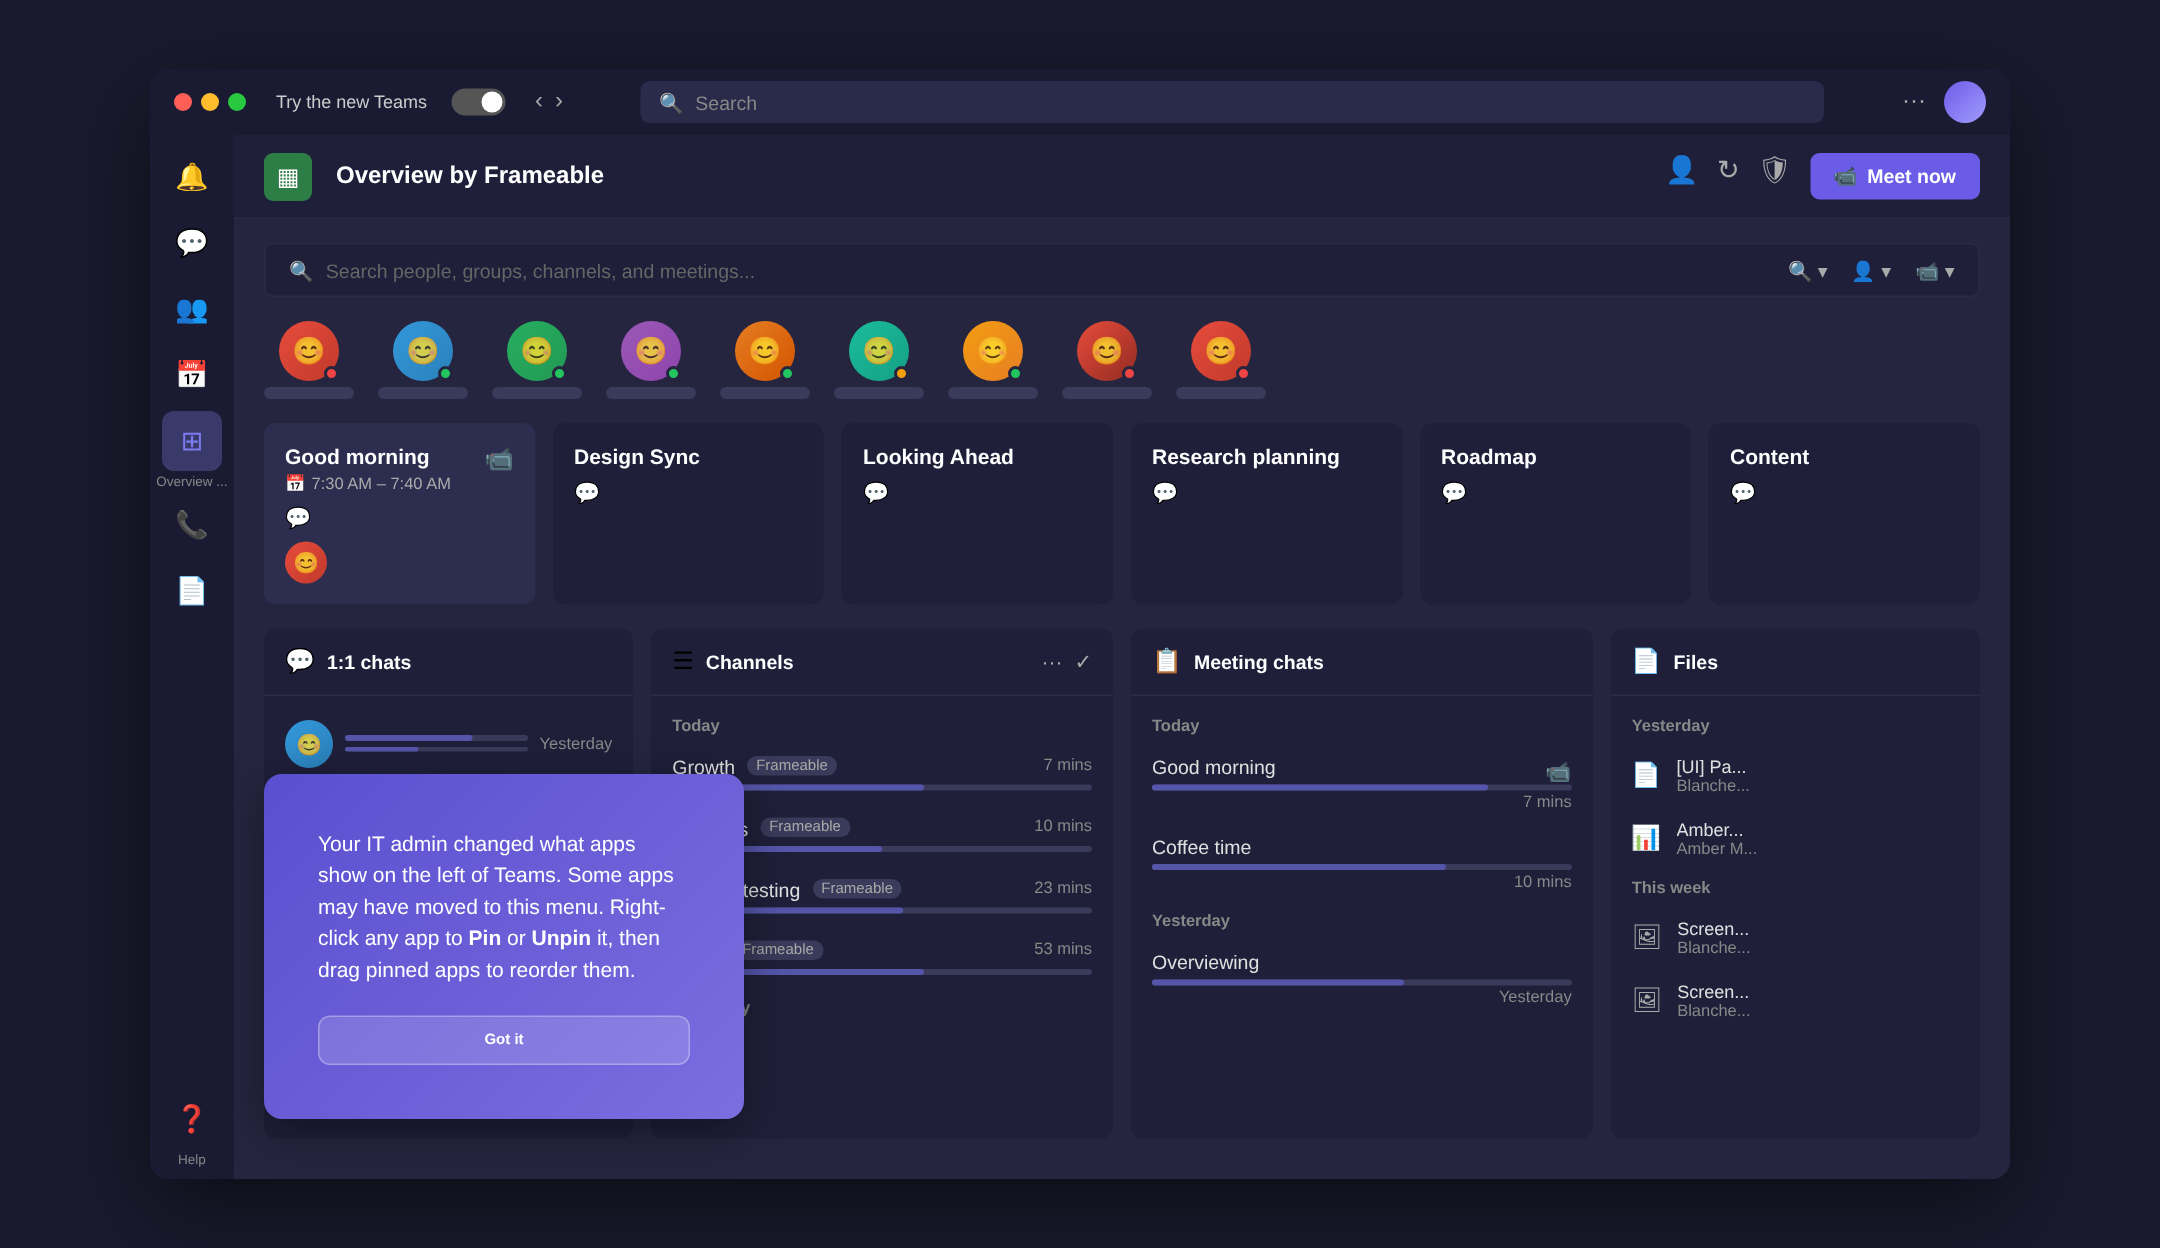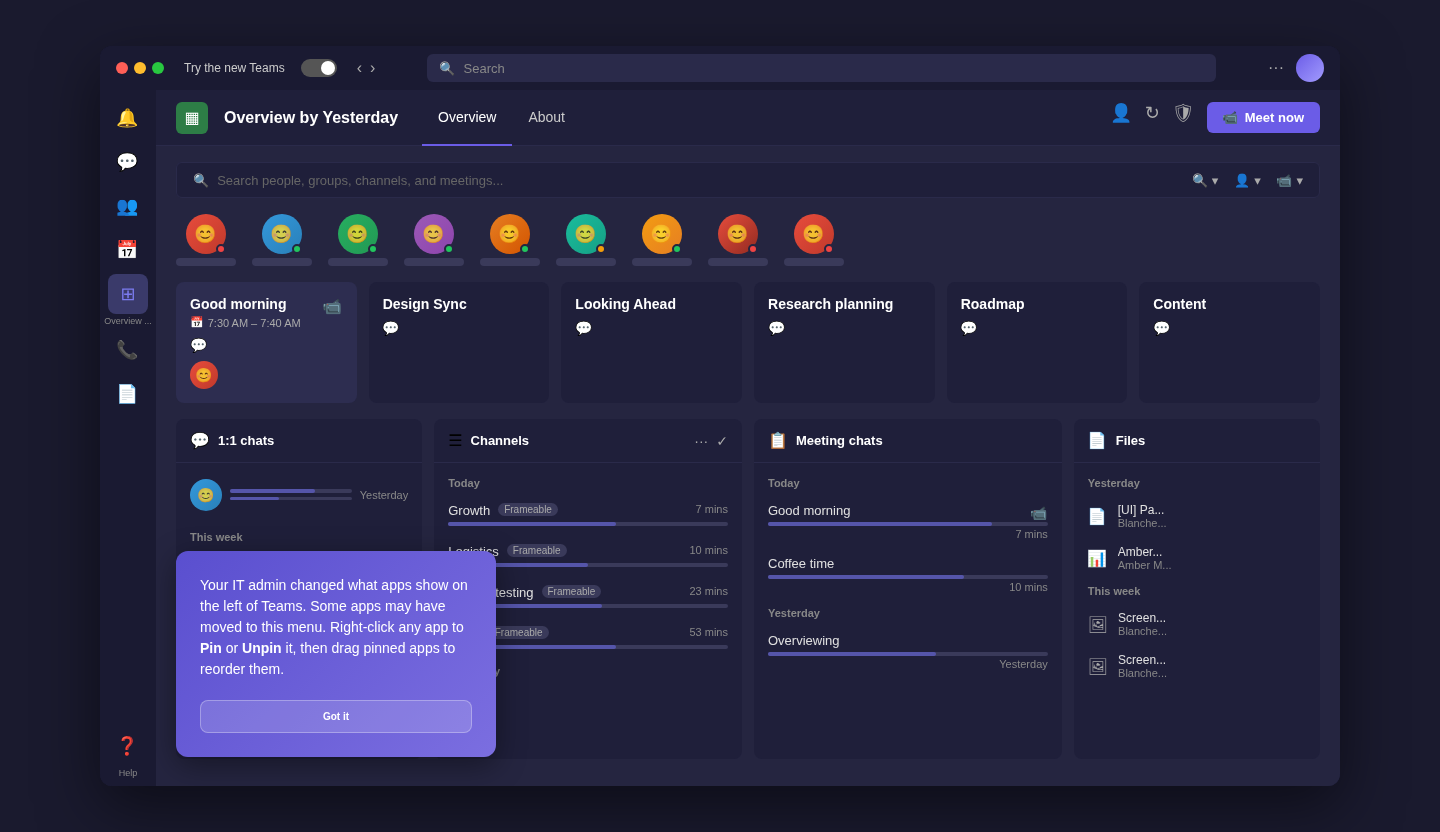--- a/index.html
+++ b/index.html
@@ -273,25 +273,25 @@
 
     
     .popup-overlay {
       position: absolute;
       top: 0; left: 0; right: 0; bottom: 0;
       z-index: 100;
     }
     .popup {
       position: absolute;
       left: 20px;
-      bottom: 29px;
+      bottom: 40px;
       width: 320px;
       background: linear-gradient(135deg, #5a4fcf, #7b6ee0);
       border-radius: 12px;
-      padding: 24px;
+      padding: 36px;
       box-shadow: 0 8px 30px rgba(0,0,0,0.4);
       z-index: 101;
     }
     .popup-text {
       color: white;
       font-size: 14px;
       line-height: 1.5;
       margin-bottom: 20px;
     }
     .popup-text strong { font-weight: 700; }
@@ -400,29 +400,21 @@
         </div>
       </div>
     </div>
 
     <div class="main-content">
 
       <div class="app-header">
         <div class="app-icon">
           <span>▦</span>
         </div>
-        <div class="app-title">Overview by Yesterday</div>
-        <div class="app-tabs">
-          <div class="app-tab active">
-            <span>Overview</span>
-          </div>
-          <div class="app-tab">
-            <span>About</span>
-          </div>
-        </div>
+        <div class="app-title">Overview by Frameable</div>
         <div class="header-actions">
           <span>👤</span>
           <span>↻</span>
           <span>🛡</span>
           <button class="meet-now-btn">
             <span>📹</span>
             <span>Meet now</span>
           </button>
         </div>
       </div>

